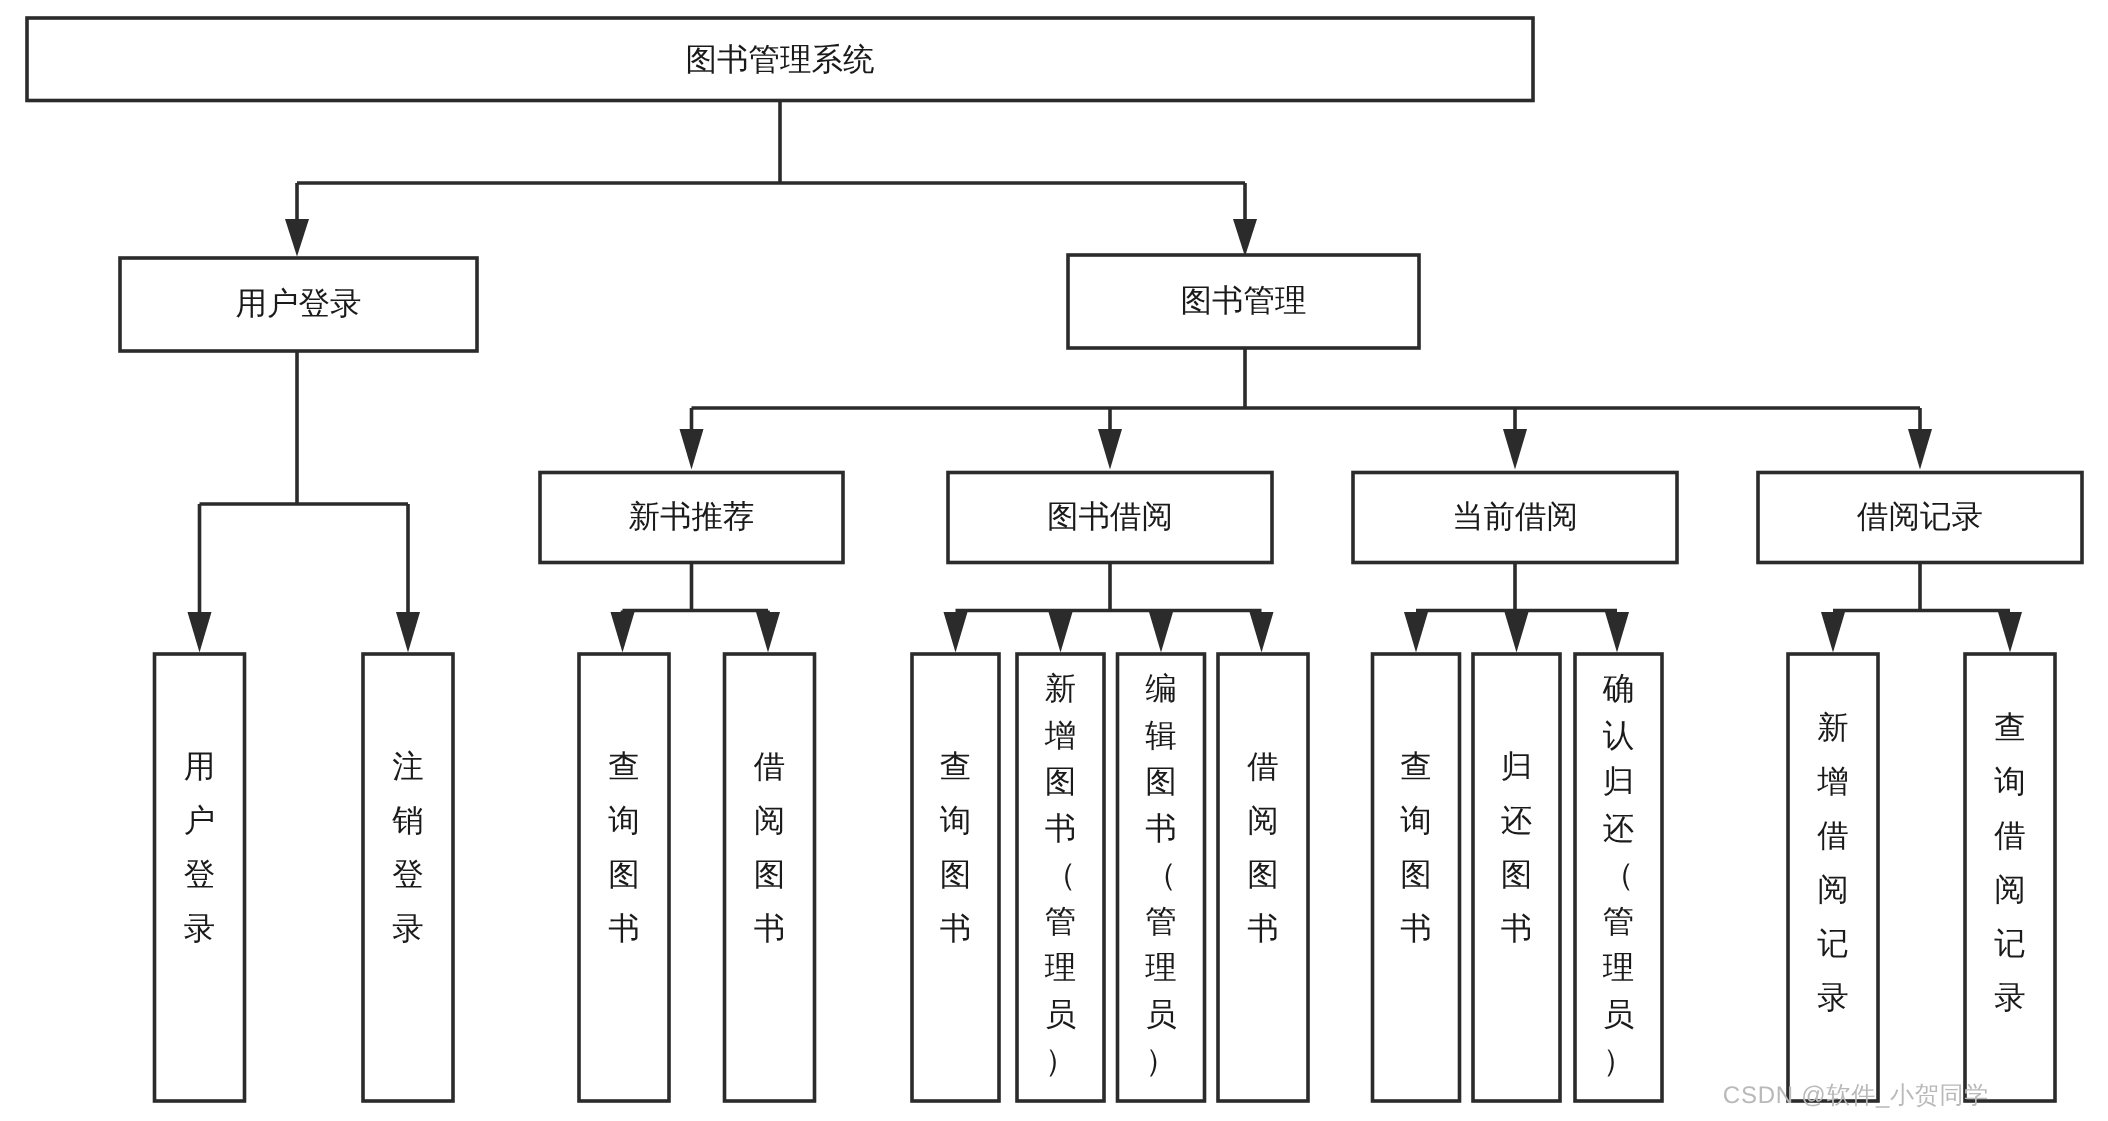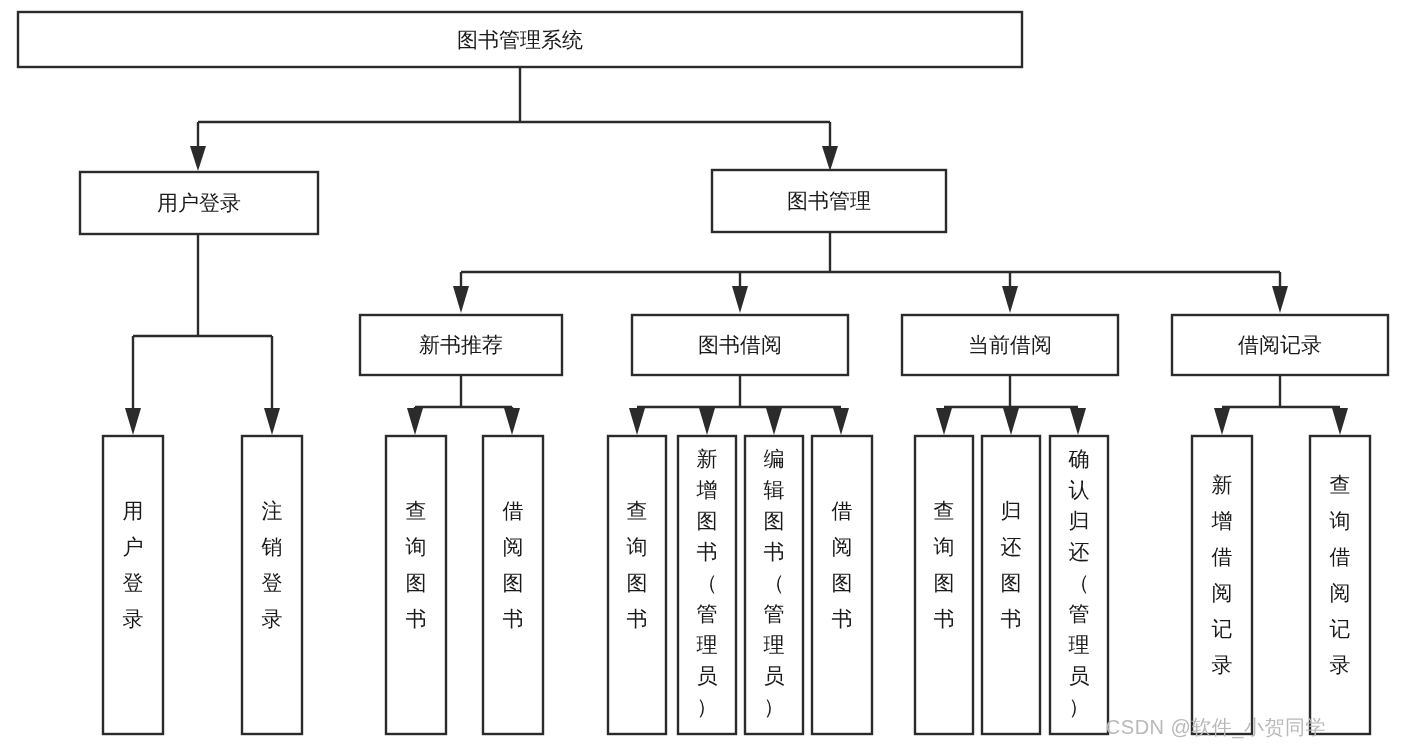--- a/index.html
+++ b/index.html
@@ -53,21 +53,21 @@
     font-family: "Liberation Sans", "DejaVu Sans", sans-serif;
     font-size: 21px;
     fill: #1a1a1a;
     text-anchor: middle;
   }
   .watermark {
     position: absolute;
     right: 8px;
     bottom: 6px;
     font-family: "Liberation Sans", "DejaVu Sans", sans-serif;
-    font-size: 20px;
+    font-size: 16px;
     color: #b9b9b9;
     letter-spacing: 0.5px;
     white-space: nowrap;
     pointer-events: none;
   }
 </style>
 </head>
 <body>
 
 <div id="diagram-root">

